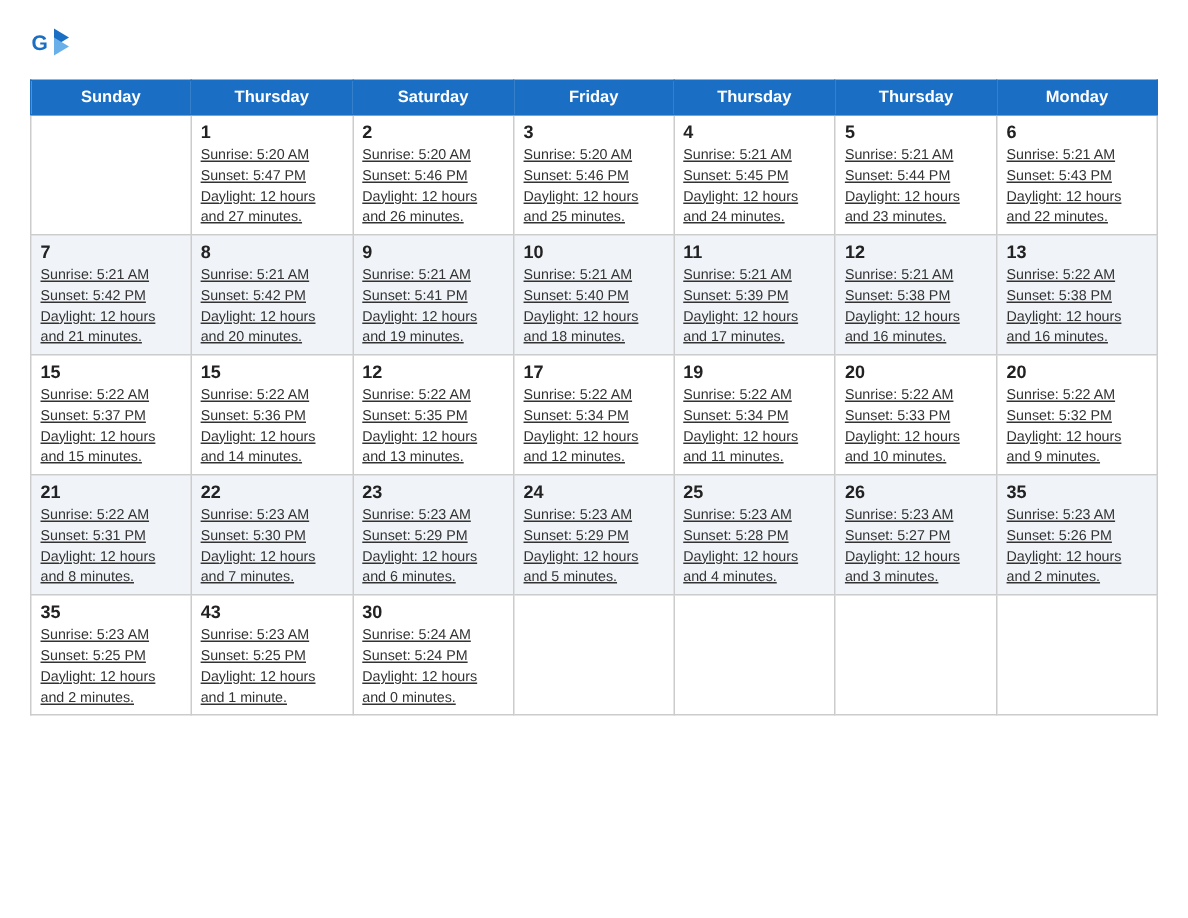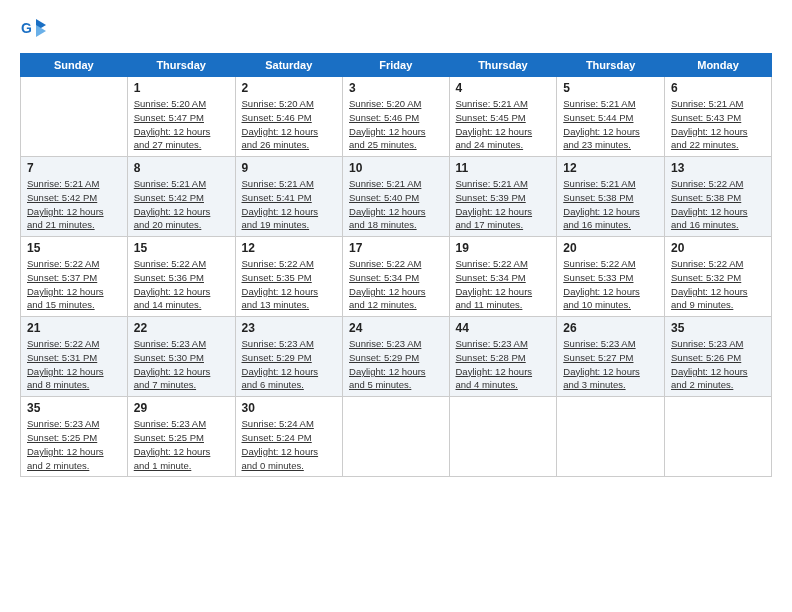--- a/index.html
+++ b/index.html
@@ -230,39 +230,39 @@
           </td>
           <td>
             <span class="day-num">23</span>
             <div class="day-info">Sunrise: 5:23 AM<br>Sunset: 5:29 PM<br>Daylight: 12 hours and 6 minutes.</div>
           </td>
           <td>
             <span class="day-num">24</span>
             <div class="day-info">Sunrise: 5:23 AM<br>Sunset: 5:29 PM<br>Daylight: 12 hours and 5 minutes.</div>
           </td>
           <td>
-            <span class="day-num">44</span>
+            <span class="day-num">25</span>
             <div class="day-info">Sunrise: 5:23 AM<br>Sunset: 5:28 PM<br>Daylight: 12 hours and 4 minutes.</div>
           </td>
           <td>
             <span class="day-num">26</span>
             <div class="day-info">Sunrise: 5:23 AM<br>Sunset: 5:27 PM<br>Daylight: 12 hours and 3 minutes.</div>
           </td>
           <td>
             <span class="day-num">35</span>
             <div class="day-info">Sunrise: 5:23 AM<br>Sunset: 5:26 PM<br>Daylight: 12 hours and 2 minutes.</div>
           </td>
         </tr>
         <tr>
           <td>
             <span class="day-num">35</span>
             <div class="day-info">Sunrise: 5:23 AM<br>Sunset: 5:25 PM<br>Daylight: 12 hours and 2 minutes.</div>
           </td>
           <td>
-            <span class="day-num">29</span>
+            <span class="day-num">43</span>
             <div class="day-info">Sunrise: 5:23 AM<br>Sunset: 5:25 PM<br>Daylight: 12 hours and 1 minute.</div>
           </td>
           <td>
             <span class="day-num">30</span>
             <div class="day-info">Sunrise: 5:24 AM<br>Sunset: 5:24 PM<br>Daylight: 12 hours and 0 minutes.</div>
           </td>
           <td class="empty-cell"></td>
           <td class="empty-cell"></td>
           <td class="empty-cell"></td>
           <td class="empty-cell"></td>

